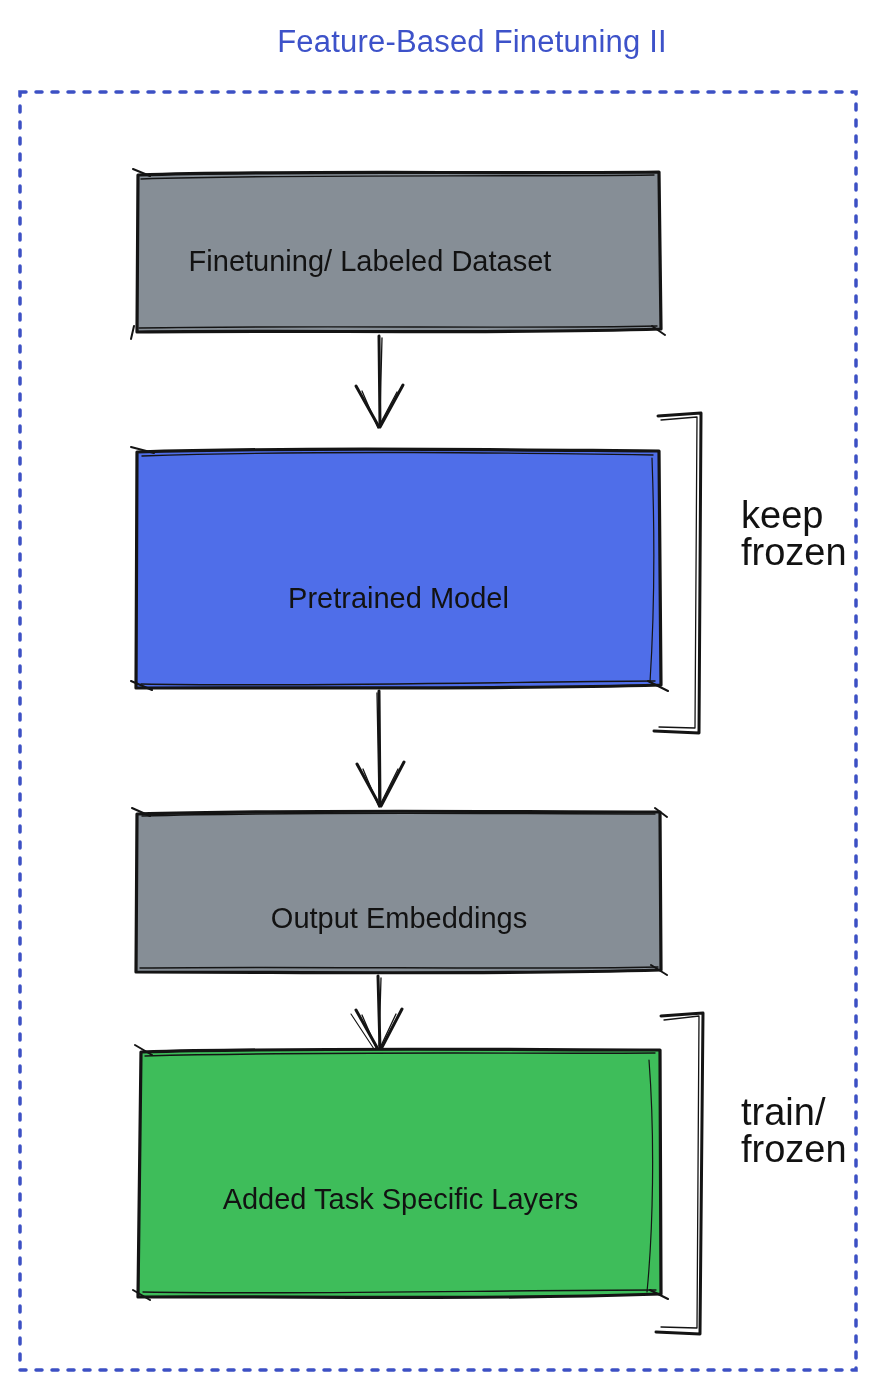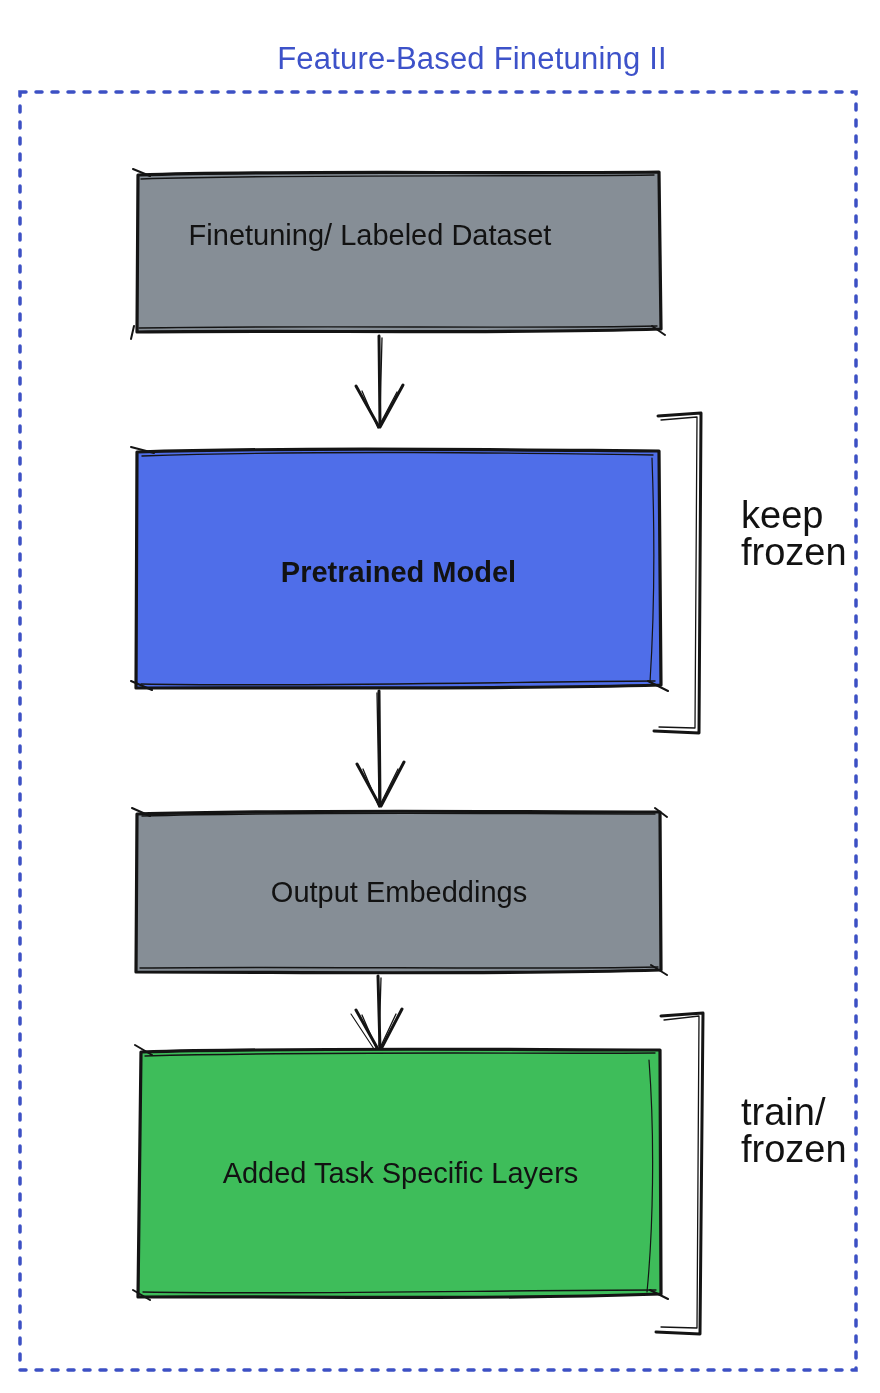--- a/index.html
+++ b/index.html
@@ -6,21 +6,21 @@
   .canvas {
     position: relative;
     width: 880px;
     height: 1393px;
     background: #ffffff;
     overflow: hidden;
     font-family: "Liberation Sans", sans-serif;
   }
   .title {
     position: absolute;
-    top: 41px;
+    top: 24px;
     left: 0;
     width: 100%;
     box-sizing: border-box;
     padding-left: 64px;
     text-align: center;
     font-size: 31px;
     letter-spacing: 0.2px;
     color: #3d52c9;
   }
   svg.layer {
@@ -31,23 +31,24 @@
   .box-label {
     position: absolute;
     display: flex;
     align-items: center;
     justify-content: center;
     box-sizing: border-box;
     font-size: 29px;
     color: #121212;
     text-align: center;
     pointer-events: none;
+    margin-top: 26px;
   }
   .box-label.b1 { left: 138px; top: 172px; width: 522px; height: 158px; padding-right: 58px; padding-bottom: 32px; }
-  .box-label.b2 { left: 137px; top: 450px; width: 523px; height: 237px; padding-top: 8px; font-weight: bold; }
+  .box-label.b2 { left: 137px; top: 450px; width: 523px; height: 237px; padding-top: 8px; }
   .box-label.b3 { left: 137px; top: 812px; width: 524px; height: 160px; }
   .box-label.b4 { left: 140px; top: 1050px; width: 521px; height: 246px; }
   .side-label {
     position: absolute;
     left: 741px;
     font-size: 38px;
     line-height: 37px;
     color: #121212;
     pointer-events: none;
   }

